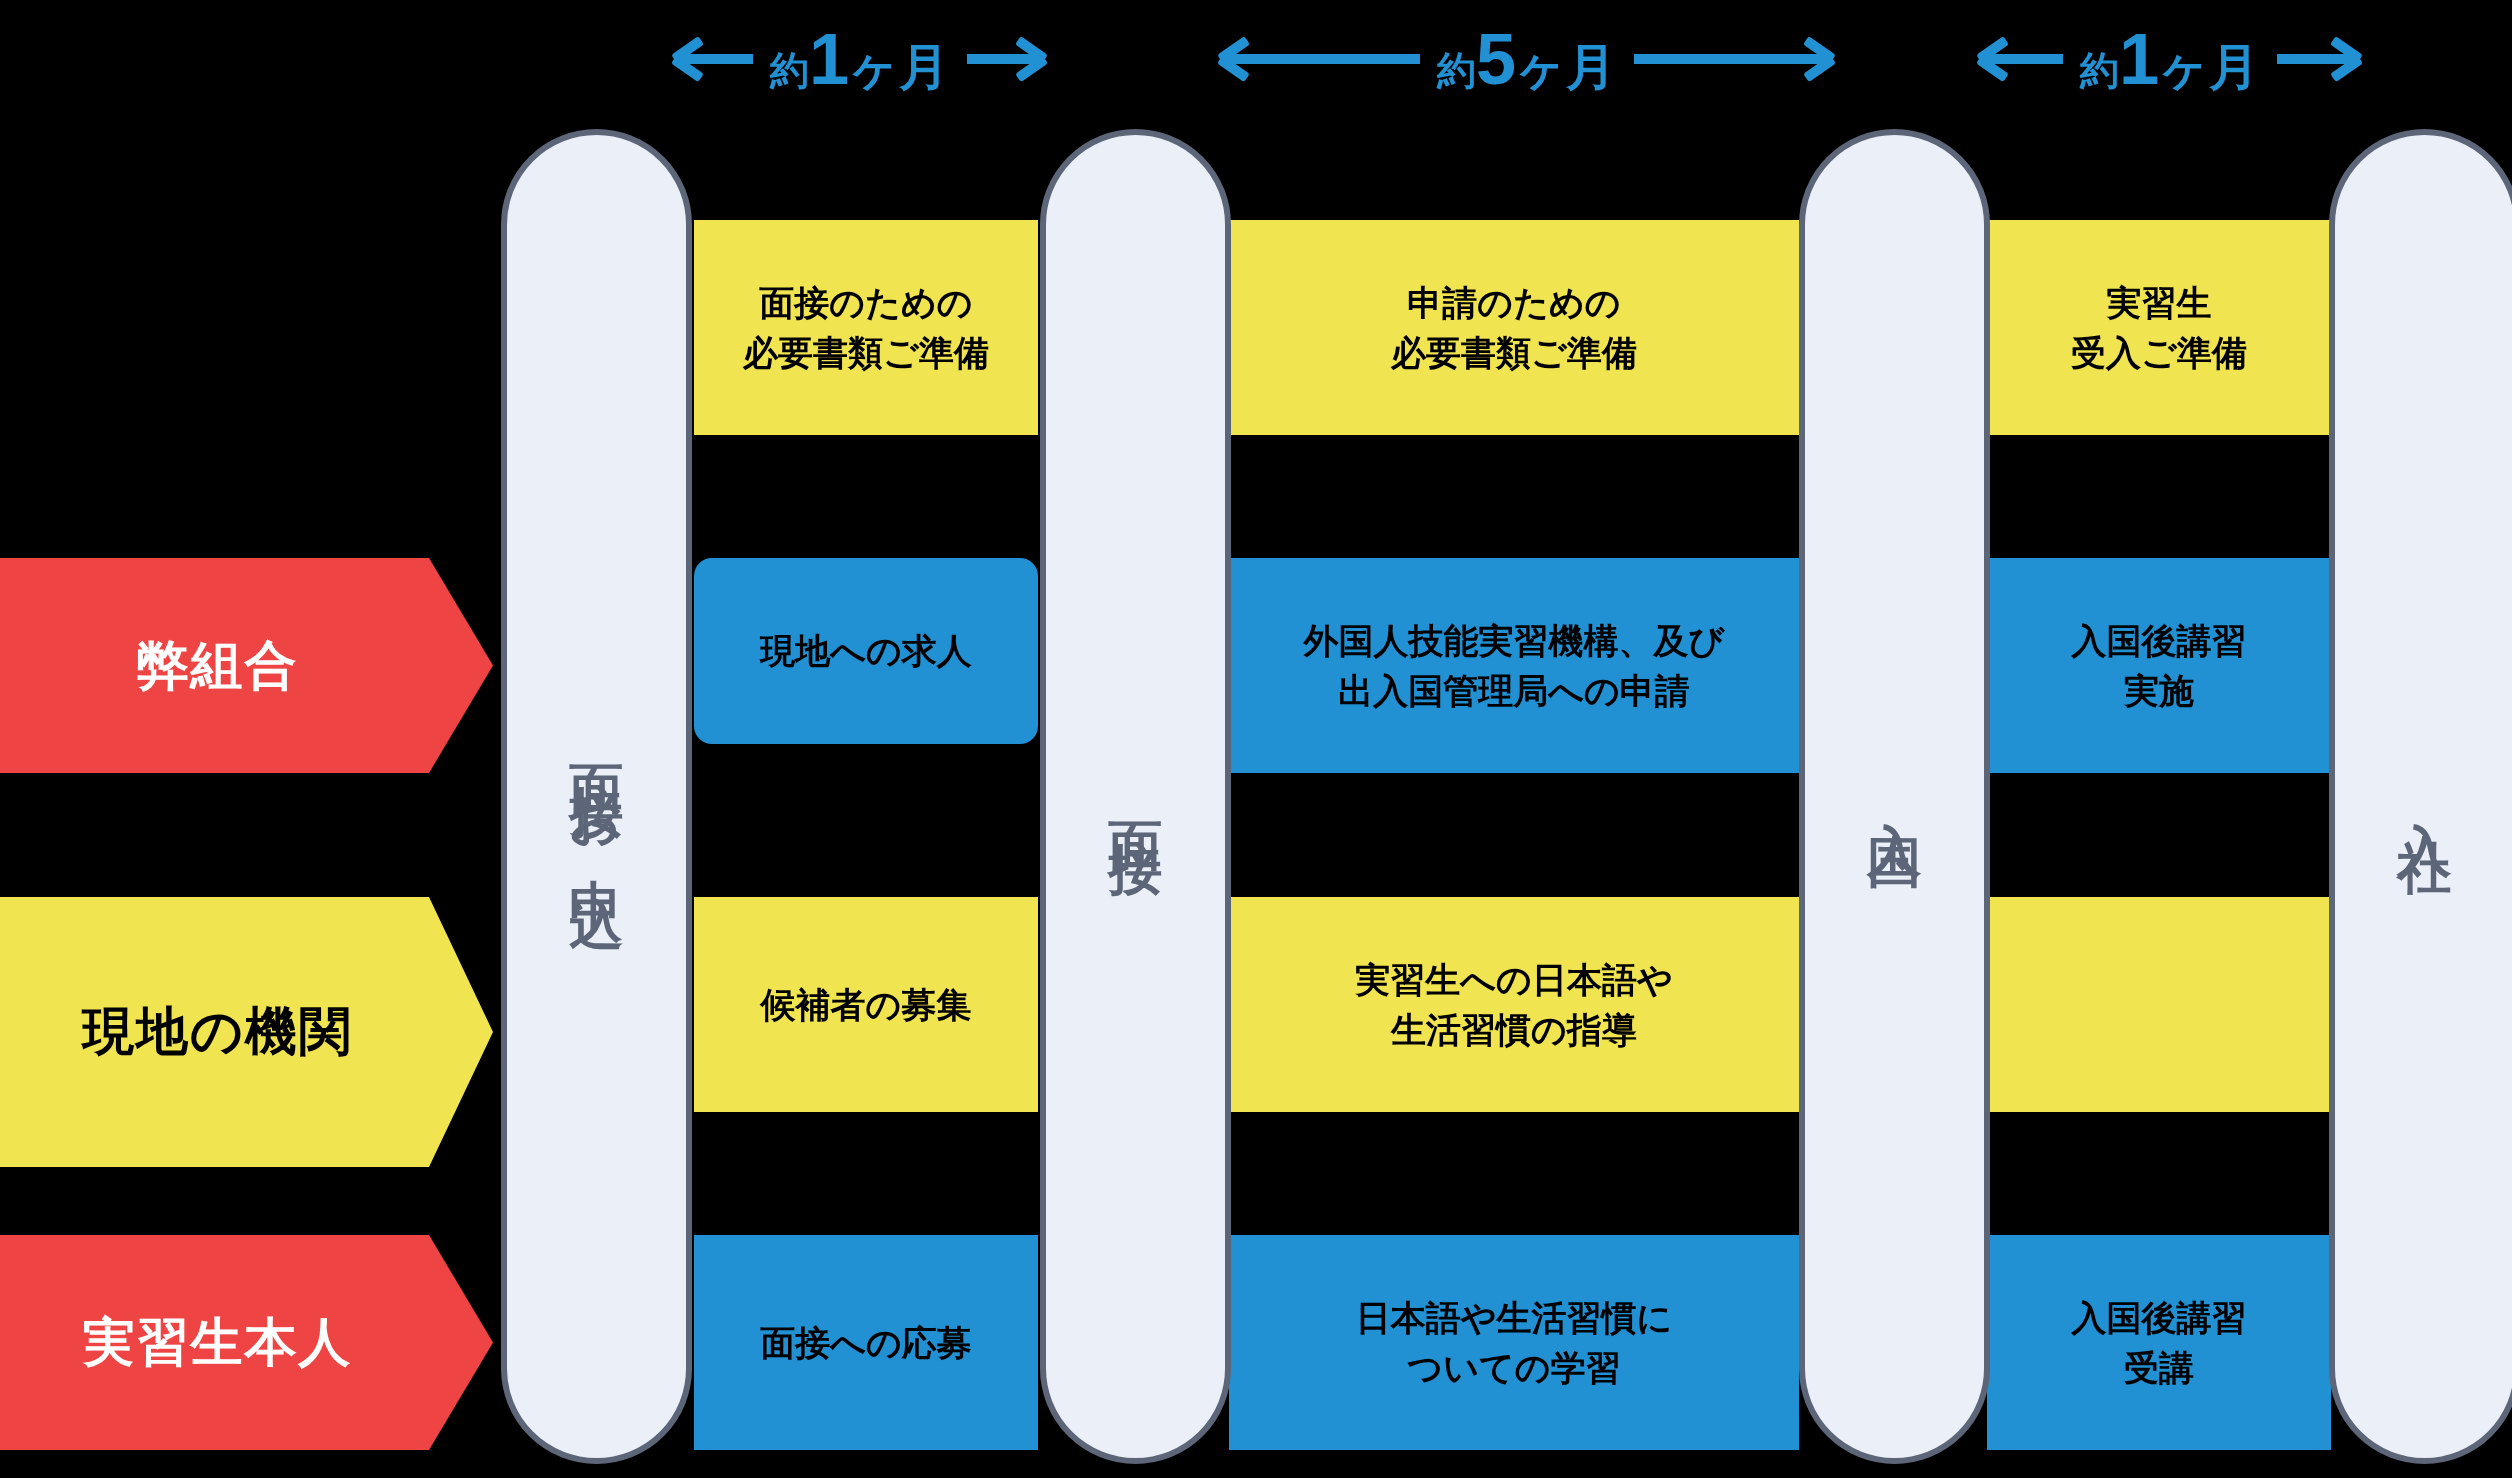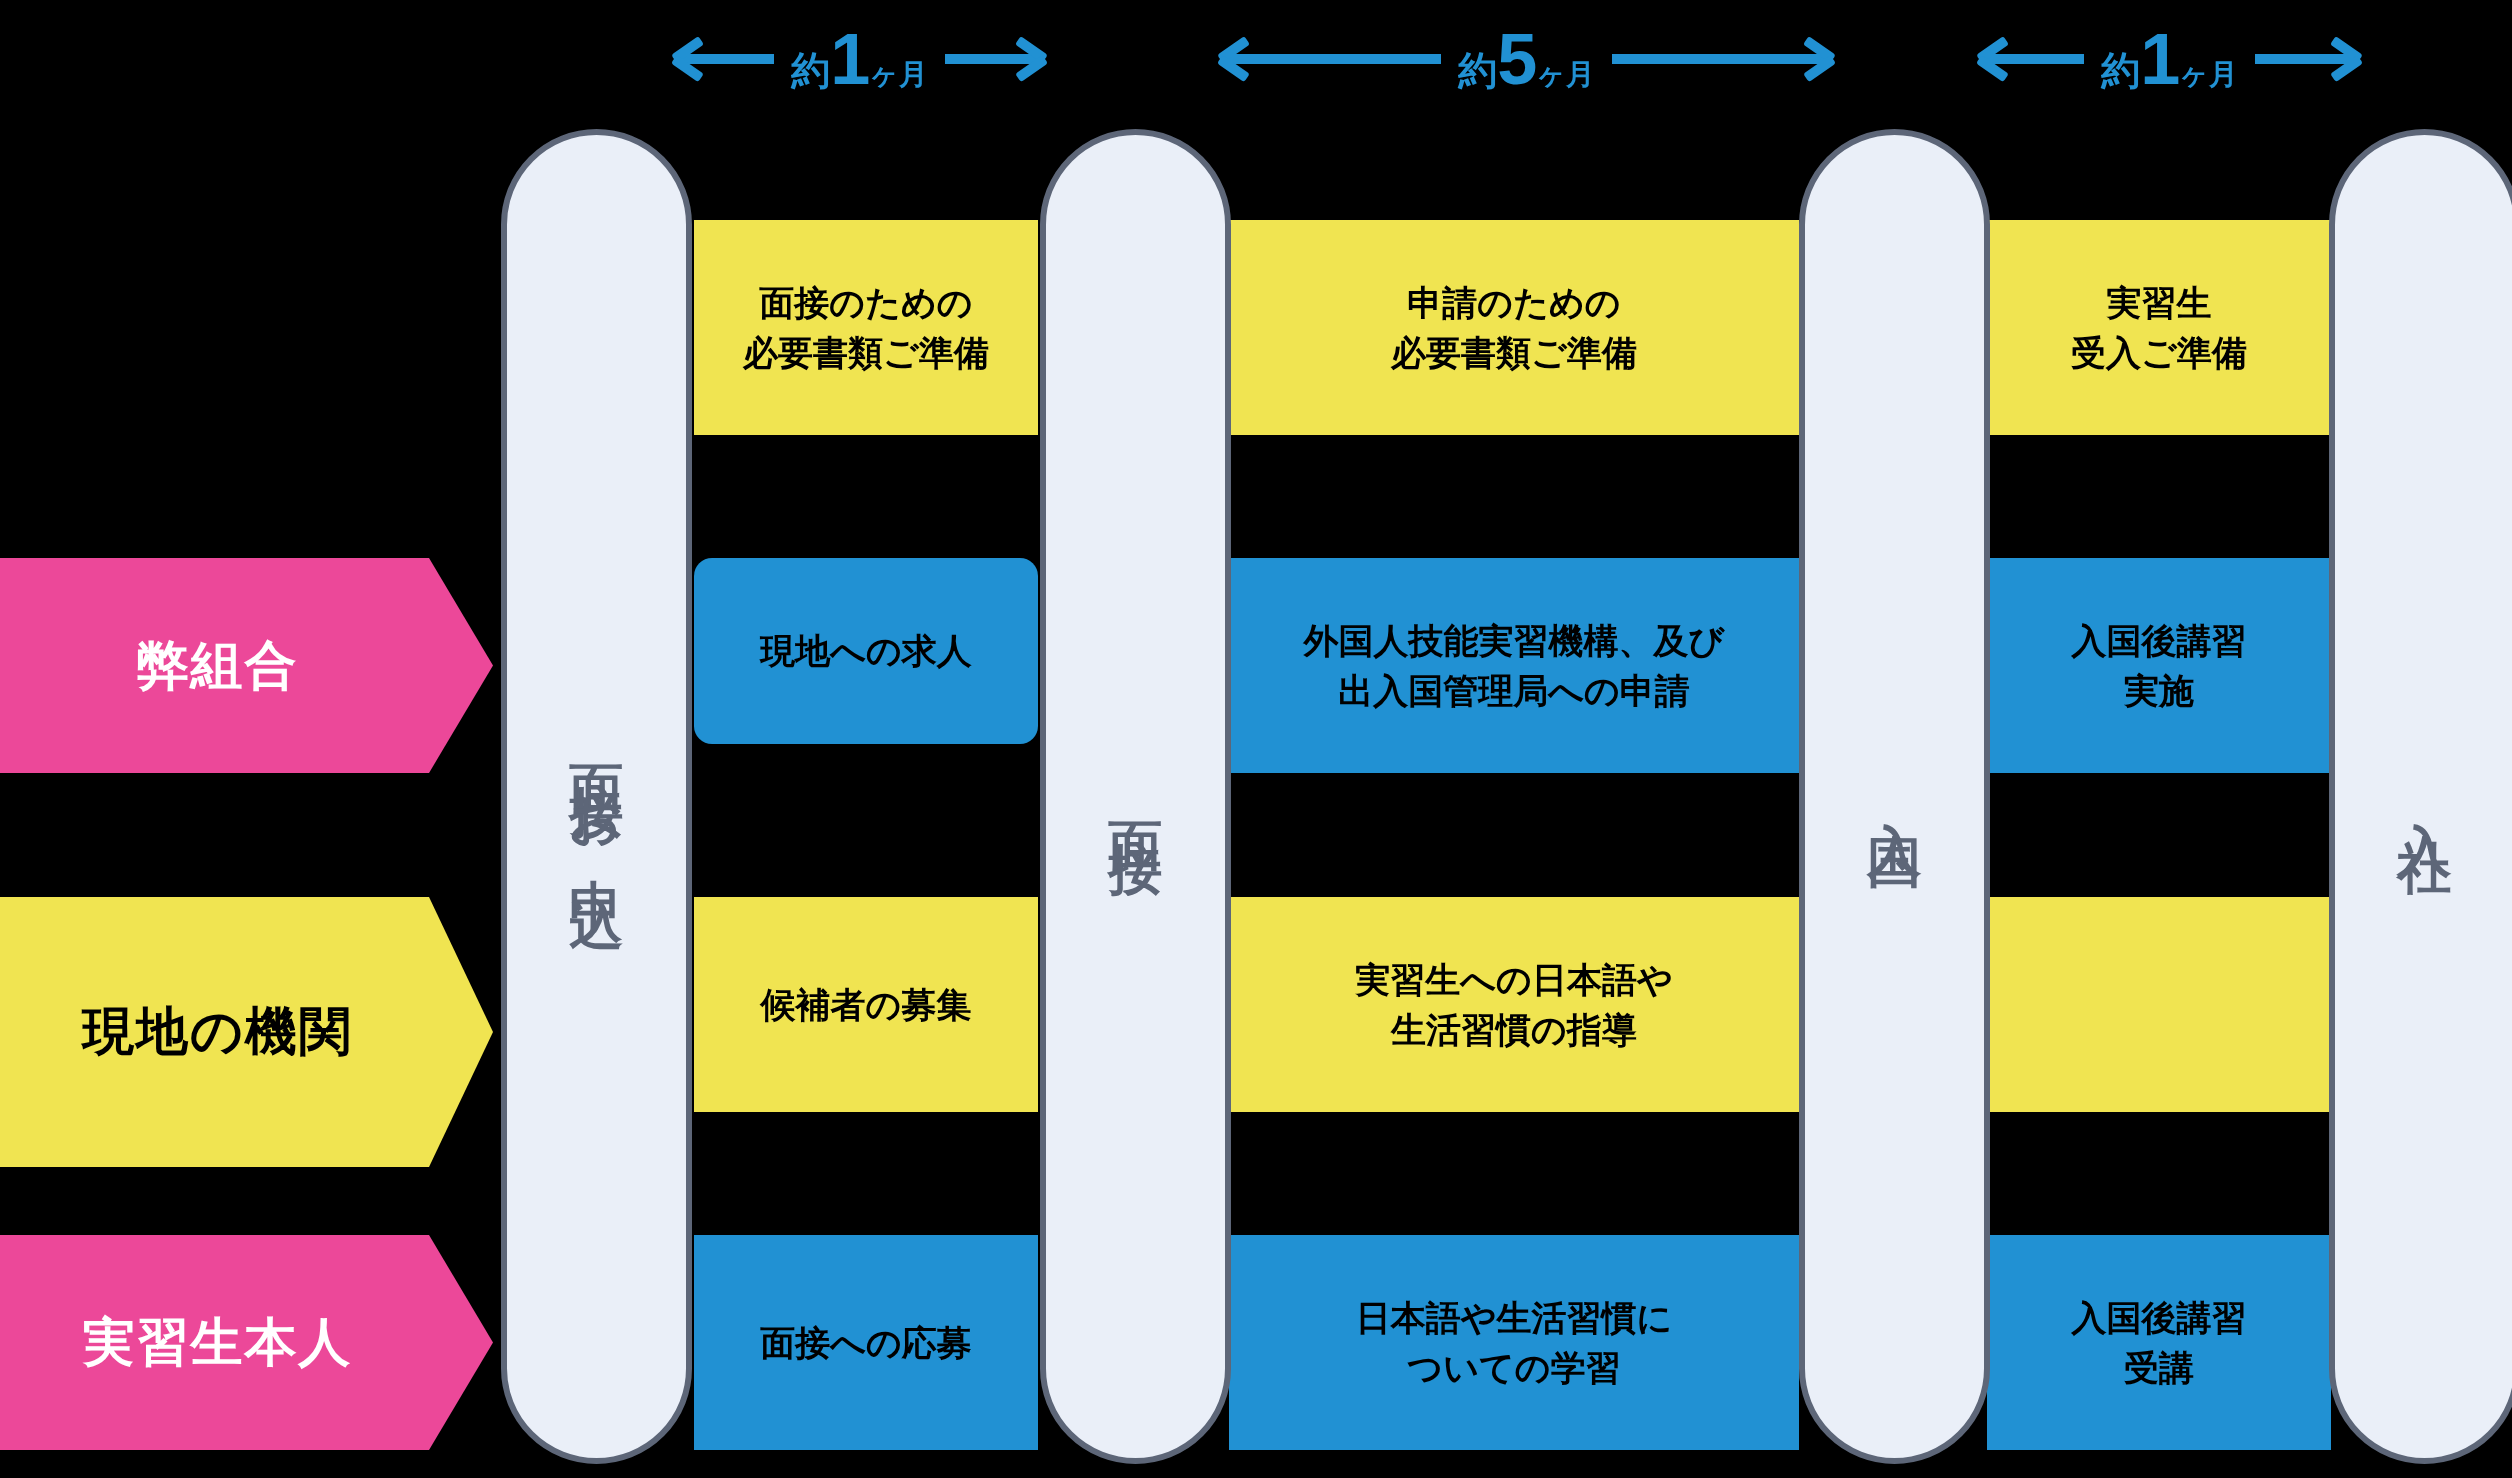--- a/index.html
+++ b/index.html
@@ -25,32 +25,32 @@
     transform-origin:right center;transform:translateY(-50%) rotate(35deg);border-radius:2.9px;
   }
   .tl-arrow.right::after{
     content:"";position:absolute;right:-1.9px;top:50%;width:33px;height:9.7px;background:#2191d3;
     transform-origin:right center;transform:translateY(-50%) rotate(-35deg);border-radius:2.9px;
   }
   .tl-label{color:#2191d3;font-weight:bold;white-space:nowrap;padding:0 17.4px;line-height:1;
             display:flex;align-items:baseline;}
   .tl-label .pre{font-size:39px;}
   .tl-label .num{font-size:72px;font-weight:bold;letter-spacing:-1px;}
-  .tl-label .post{font-size:29px;}
+  .tl-label .post{font-size:50px;}
 
   
   .banner{
     position:absolute;left:0;display:flex;align-items:center;justify-content:center;
     -webkit-clip-path:polygon(0 0, calc(100% - 64px) 0, 100% 50%, calc(100% - 64px) 100%, 0 100%);
     clip-path:polygon(0 0, calc(100% - 64px) 0, 100% 50%, calc(100% - 64px) 100%, 0 100%);
   }
   .banner span{font-size:52px;font-weight:bold;letter-spacing:1.9px;padding-right:58px;white-space:nowrap;}
   .banner.yellow{background:#f0e451;}
   .banner.yellow span{color:#000;}
-  .banner.blue{background:#ec4899;}
+  .banner.blue{background:#ef4444;}
   .banner.blue span{color:#fff;}
 
   
   .pill{
     position:absolute;background:#eaeff8;border:6.8px solid #5d6678;border-radius:106px;
     display:flex;align-items:center;justify-content:center;box-sizing:border-box;z-index:5;
   }
   .pill span{
     writing-mode:vertical-rl;text-orientation:upright;
     font-size:54px;font-weight:bold;color:#5d6678;letter-spacing:17.4px;line-height:1.25;

